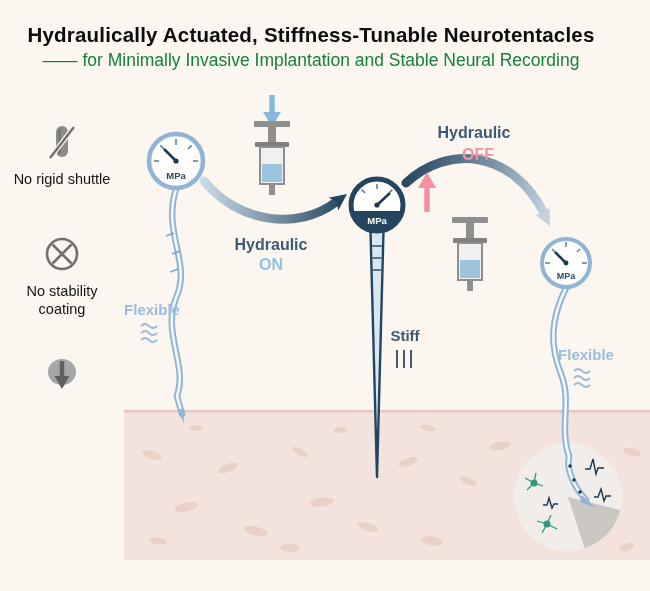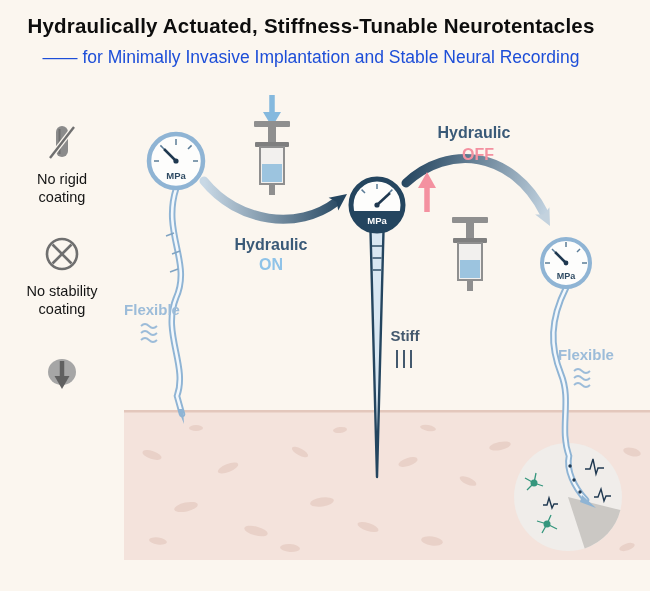--- a/index.html
+++ b/index.html
@@ -1,21 +1,21 @@
 <!DOCTYPE html>
 <html><head>
 <meta charset="utf-8">
 <style>
   * { margin:0; padding:0; box-sizing:border-box; }
   html,body { width:650px; height:591px; }
   body { background:#FBF6EF; font-family:"Liberation Sans", sans-serif; }
   .figure { position:relative; width:650px; height:591px; overflow:hidden; background:#FBF6EF; }
-  .header { position:absolute; top:0; left:0; width:622px; text-align:center; padding-top:14px; }
+  .header { position:absolute; top:0; left:0; width:622px; text-align:center; padding-top:23px; }
   .title { font-size:20.5px; font-weight:bold; color:#0D0D0D; letter-spacing:.2px; }
-  .subtitle { margin-top:9px; font-size:17.5px; color:#1d4ed8; }
+  .subtitle { margin-top:3px; font-size:17.5px; color:#15803d; }
   .scene { position:absolute; left:0; top:0; width:650px; height:591px; }
   .benefit { position:absolute; left:8px; width:108px; text-align:center; }
   .benefit .bicon { width:48px; height:48px; display:block; margin:0 auto; }
   .blabel { margin:5px auto 0; font-size:14.5px; line-height:1.22; color:#151515; width:98px; }
   svg text { font-family:"Liberation Sans", sans-serif; }
 </style>
 </head>
 <body>
 
 <div class="figure">
@@ -210,21 +210,21 @@
     <div class="subtitle">—— for Minimally Invasive Implantation and Stable Neural Recording</div>
   </div>
 
   <div class="benefit" style="top:118px">
     <svg class="bicon" viewBox="0 0 48 48">
       <rect x="18" y="8" width="12" height="31" rx="6" fill="#8B8B8B"></rect>
       <line x1="21.5" y1="11" x2="21.5" y2="36" stroke="#6F6F6F" stroke-width="2"></line>
       <line x1="12" y1="40" x2="36" y2="9" stroke="#FBF6EF" stroke-width="5"></line>
       <line x1="12" y1="40" x2="36" y2="9" stroke="#6F6F6F" stroke-width="2.4"></line>
     </svg>
-    <div class="blabel">No rigid coating</div>
+    <div class="blabel">No rigid shuttle</div>
   </div>
 
   <div class="benefit" style="top:230px">
     <svg class="bicon" viewBox="0 0 48 48">
       <circle cx="24" cy="24" r="15" fill="none" stroke="#6F6F6F" stroke-width="2.6"></circle>
       <line x1="14.5" y1="14.5" x2="33.5" y2="33.5" stroke="#6F6F6F" stroke-width="2.6"></line>
       <line x1="33.5" y1="14.5" x2="14.5" y2="33.5" stroke="#6F6F6F" stroke-width="2.6"></line>
     </svg>
     <div class="blabel">No stability coating</div>
   </div>

